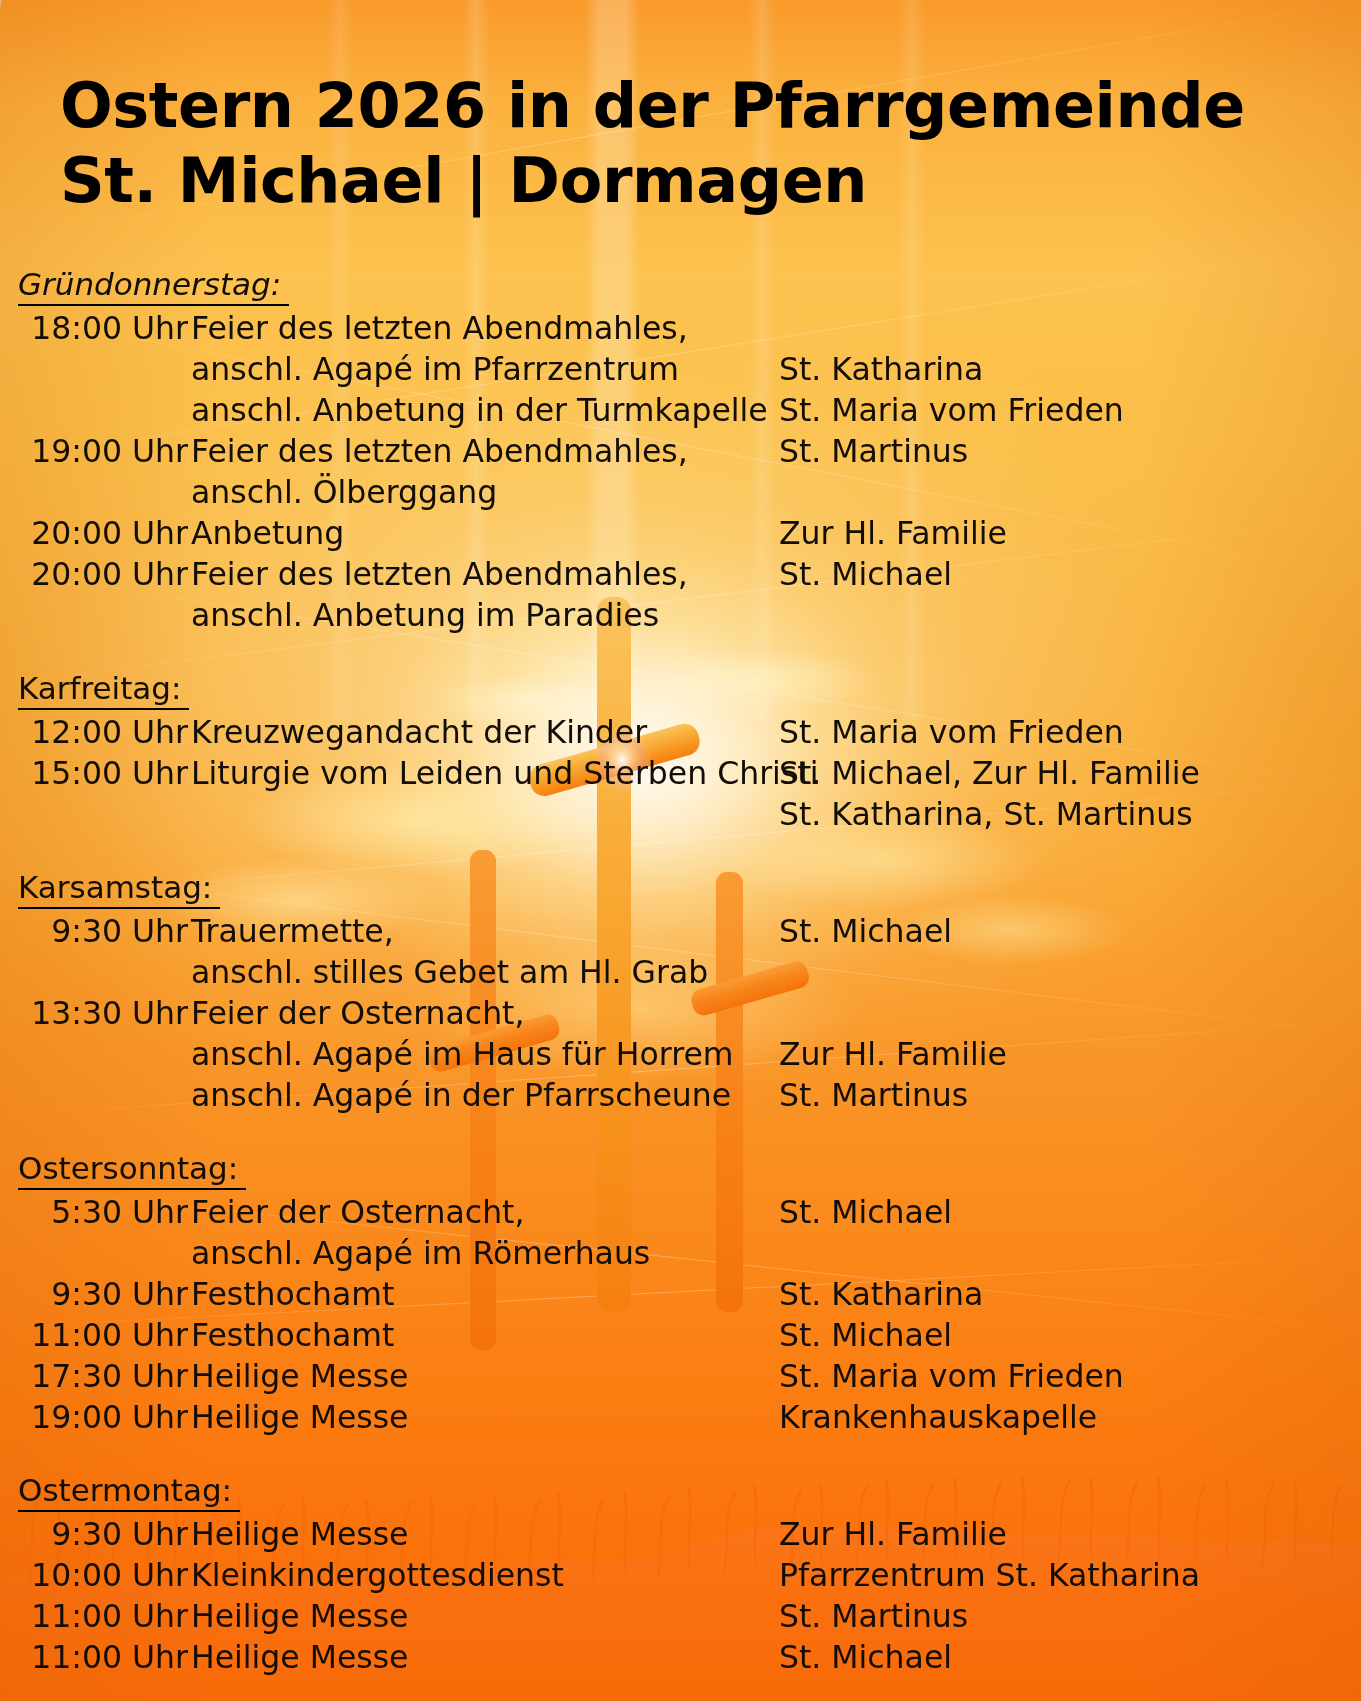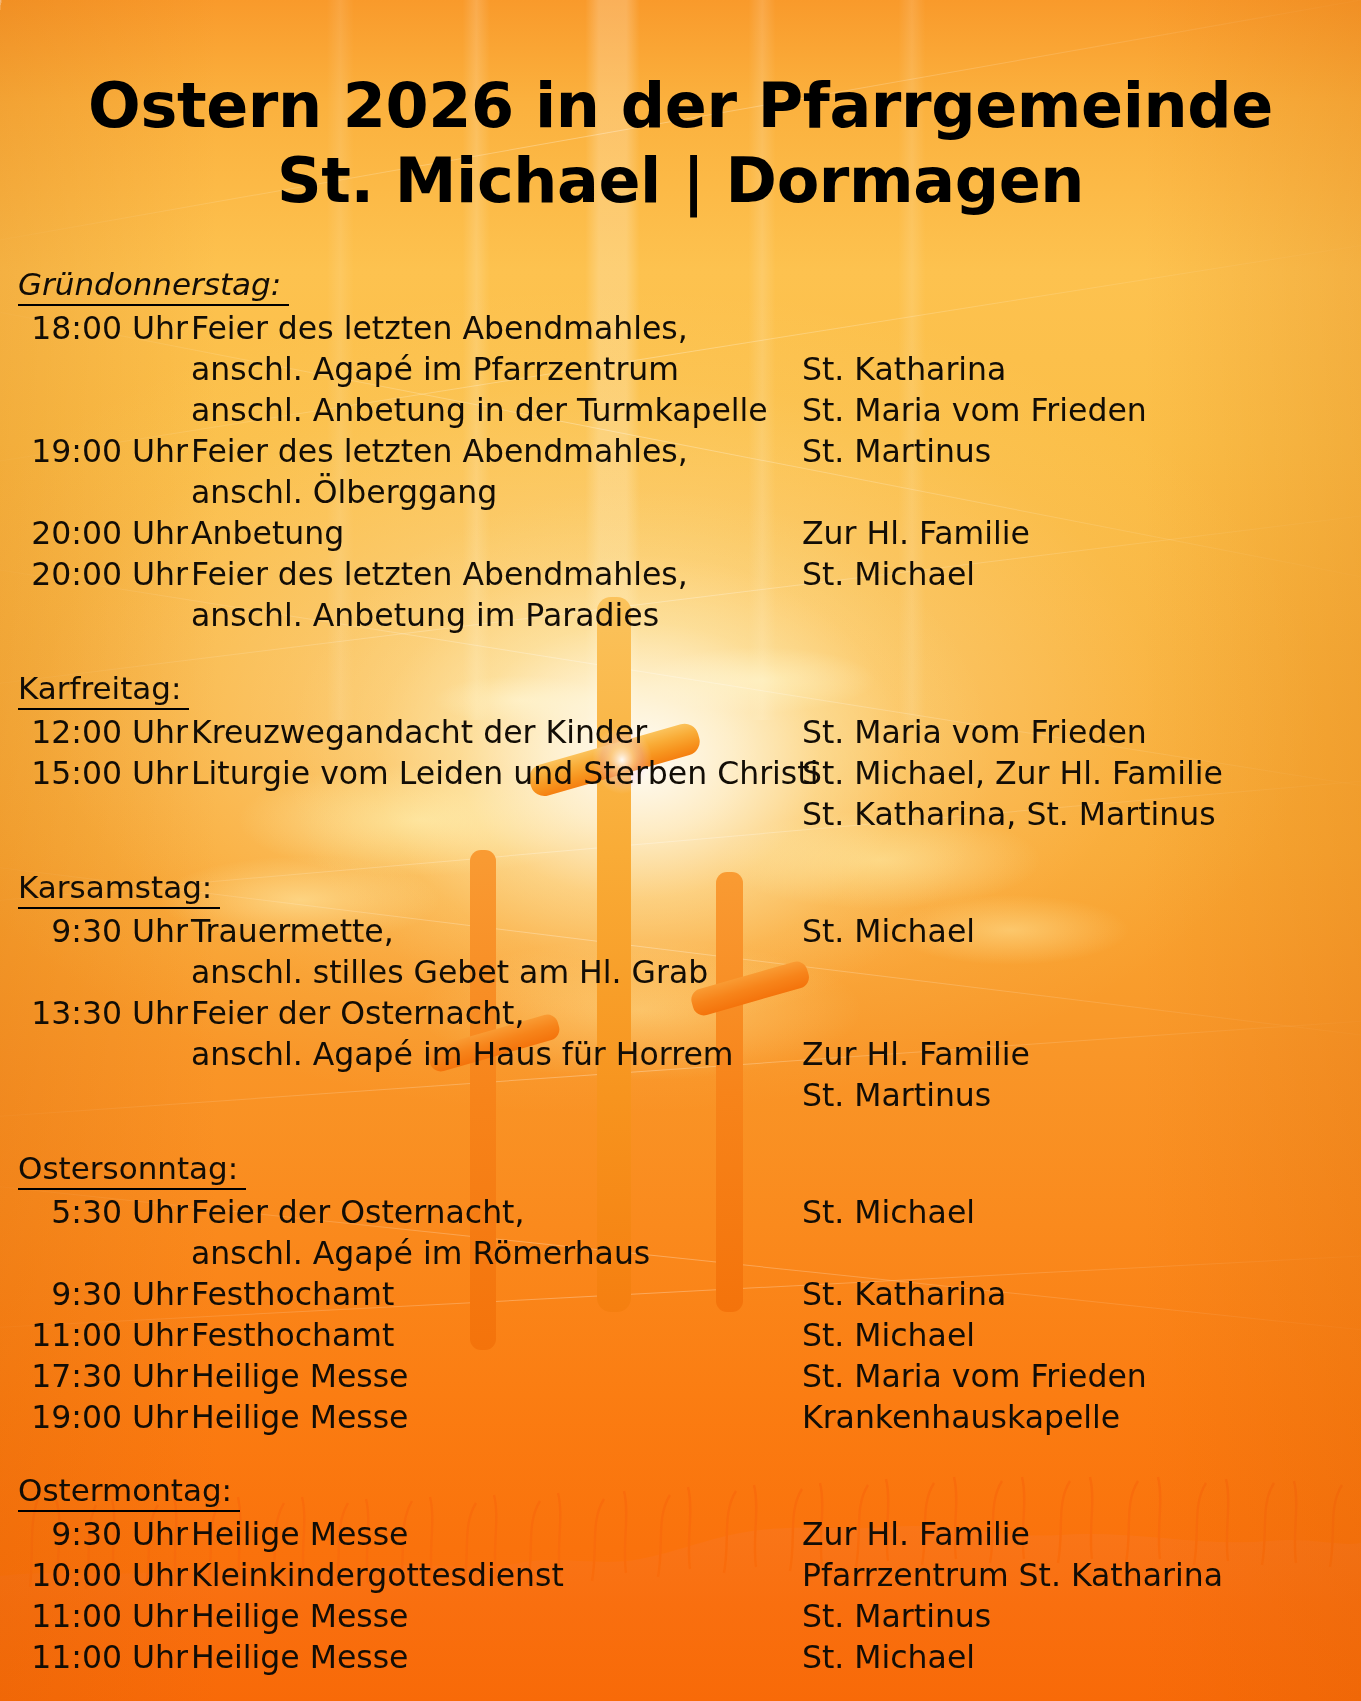--- a/index.html
+++ b/index.html
@@ -116,21 +116,21 @@
   .grass   { left: 0; bottom: 0; width: 1361px; height: 300px; }
 
   
   .content {
     position: relative;
     z-index: 5;
     padding: 0;
   }
 
   .title {
-    text-align: center;
+    text-align: left;
     font-family: "DejaVu Sans", sans-serif;
     font-weight: 700;
     font-size: 62px;
     line-height: 1.22;
     letter-spacing: -0.4px;
     color: #000;
     padding: 26px 60px 4px 60px;
   }
   .title-line { display: block; white-space: nowrap; }
 
@@ -171,21 +171,21 @@
   }
   .row .event {
     position: absolute;
     left: 191px;
     font-size: 31.5px;
     line-height: 41px;
     white-space: nowrap;
   }
   .row .place {
     position: absolute;
-    left: 802px;
+    left: 779px;
     font-size: 31.5px;
     line-height: 41px;
     white-space: nowrap;
   }
 
   
   .day-block:first-child .day-head { margin-top: 4px; font-style: italic; }
 </style>
 </head>
 <body>
@@ -398,20 +398,21 @@
             <span class="event">Feier der Osternacht,</span>
             <span class="place"></span>
           </div>
           <div class="row">
             <span class="time"></span>
             <span class="event">anschl. Agapé im Haus für Horrem</span>
             <span class="place">Zur Hl. Familie</span>
           </div>
           <div class="row">
             <span class="time"></span>
+            <span class="event">anschl. Agapé in der Pfarrscheune</span>
             <span class="place">St. Martinus</span>
           </div>
         </div>
         <div class="day-block">
           <div class="day-head"><u>Ostersonntag:</u></div>
           <div class="row">
             <span class="time">5:30 Uhr</span>
             <span class="event">Feier der Osternacht,</span>
             <span class="place">St. Michael</span>
           </div>

